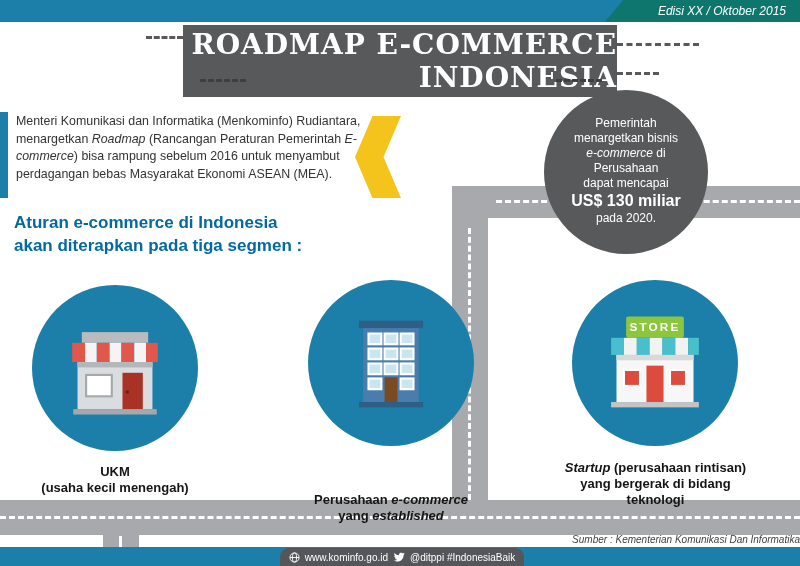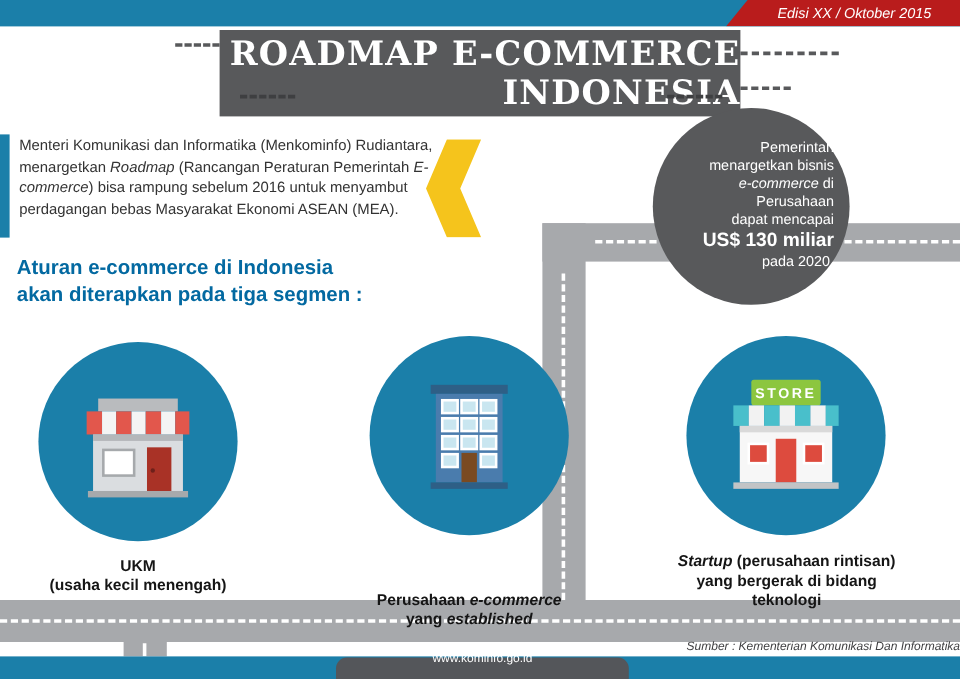--- a/index.html
+++ b/index.html
@@ -5,24 +5,24 @@
   html,body{margin:0;padding:0;background:#e8e8e8;}
   .canvas{
     position:relative;width:800px;height:566px;background:#ffffff;overflow:hidden;
     font-family:"Liberation Sans",sans-serif;margin:0 auto;
   }
   .abs{position:absolute;}
   .i{font-style:italic;}
   
   .top-strip{left:0;top:0;width:800px;height:22px;background:#1B7FA9;}
   .edition{
-    top:0;right:0;height:22px;width:195px;background:#b91c1c;
+    top:0;right:0;height:22px;width:195px;background:#0f766e;
     clip-path:polygon(18px 0,100% 0,100% 100%,0 100%);
     color:#fff;font-size:12px;font-style:italic;
-    display:flex;align-items:center;justify-content:flex-end;padding-right:24px;box-sizing:border-box;
+    display:flex;align-items:center;justify-content:flex-end;padding-right:14px;box-sizing:border-box;
   }
   
   .banner{
     left:183px;top:25px;width:434px;height:72px;background:#58595B;color:#fff;
     text-align:right;font-family:"DejaVu Serif",serif;font-weight:bold;
   }
   .banner .l1{font-size:28px;line-height:36px;margin-top:2px;letter-spacing:1px;}
   .banner .l2{font-size:28px;line-height:30px;letter-spacing:1px;}
   .dash-h{border-top:3px dashed #58595B;height:0;}
   .dash-h.inner{border-color:#3E3F41;}
@@ -33,35 +33,35 @@
     left:355px;top:116px;width:46px;height:82px;background:#F5C41C;
     clip-path:polygon(100% 0,38% 0,0 50%,38% 100%,100% 100%,62% 50%);
   }
   
   .road{background:#A7A9AC;}
   .road-dash-h{border-top:3px dashed #ffffff;height:0;}
   .road-dash-v{border-left:3px dashed #ffffff;width:0;}
   
   .roundabout{
     left:544px;top:90px;width:164px;height:164px;border-radius:50%;background:#58595B;
-    color:#fff;text-align:right;box-sizing:border-box;padding:26px 13px 0 13px;
+    color:#fff;text-align:center;box-sizing:border-box;padding:26px 13px 0 13px;
     font-size:12px;line-height:15px;
   }
   .roundabout .amount{font-size:16px;font-weight:bold;line-height:20px;}
   
   .section-heading{left:14px;top:211px;width:340px;color:#0369a1;font-size:17px;font-weight:bold;line-height:23px;}
   
   .big-circle{width:166px;height:166px;border-radius:50%;background:#1B7FA9;display:flex;align-items:center;justify-content:center;}
   .seg-label{text-align:center;font-size:13px;font-weight:bold;color:#151515;line-height:16px;}
   
   .source{top:534px;right:0;font-size:10px;font-style:italic;color:#3F3F41;}
   .bottom-strip{left:0;top:547px;width:800px;height:19px;background:#1B7FA9;}
   .footer-box{
     left:280px;top:548px;width:244px;height:18px;background:#54565A;border-radius:9px 9px 0 0;
-    display:flex;align-items:center;justify-content:center;gap:5px;color:#fff;font-size:10px;flex-direction:column;
+    display:flex;align-items:center;justify-content:center;gap:5px;color:#fff;font-size:10px;
   }
   .footer-box .lnk{color:#fff;cursor:pointer;}
   .z1{z-index:1;} .z2{z-index:2;} .z3{z-index:3;}
 </style>
 </head>
 <body>
 
 <div class="canvas">
 
   <div class="abs top-strip z2"></div>

